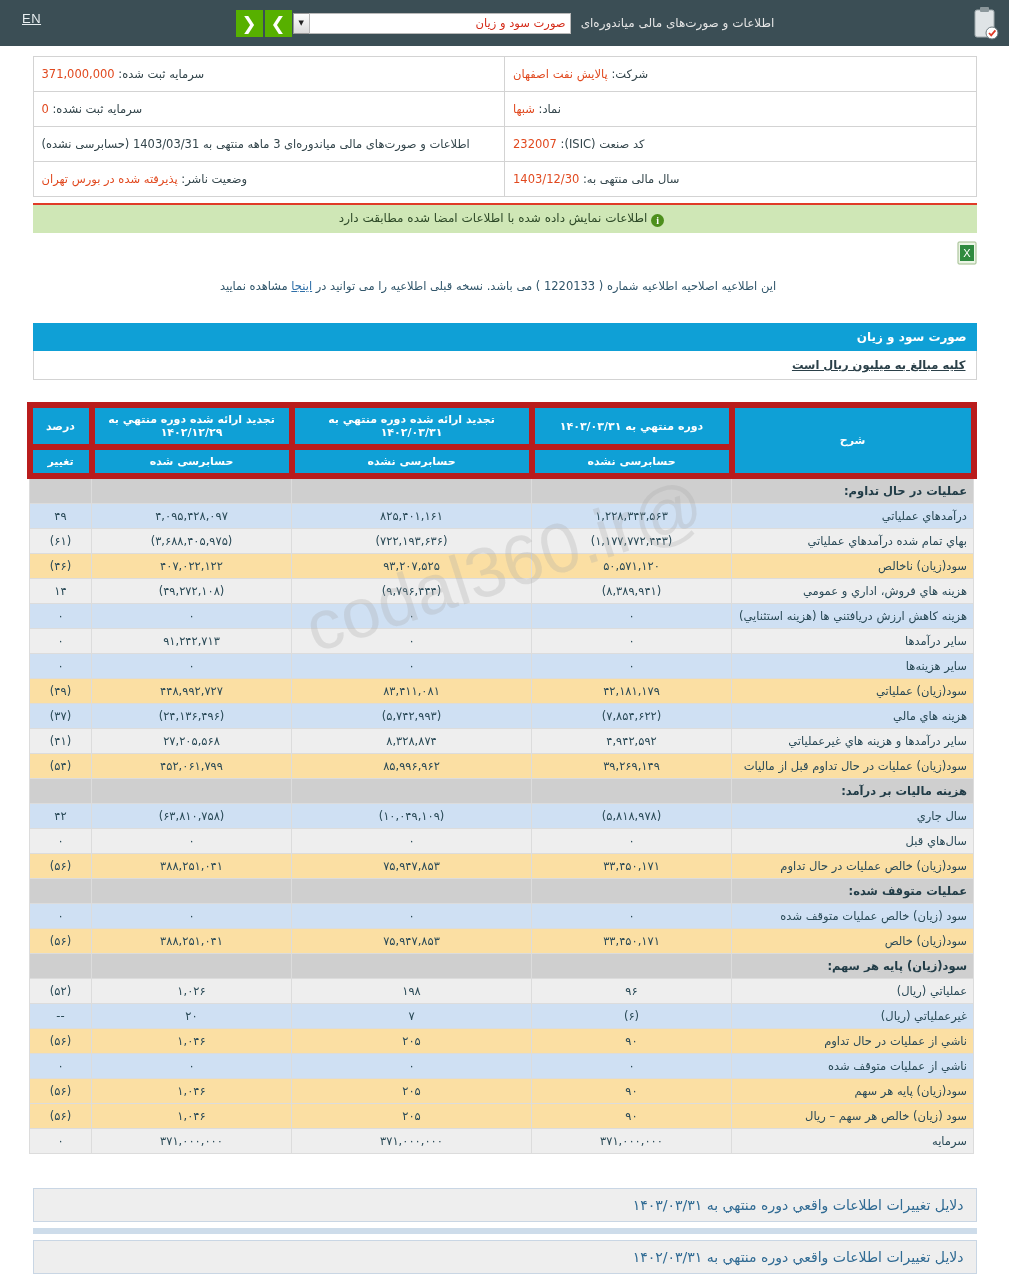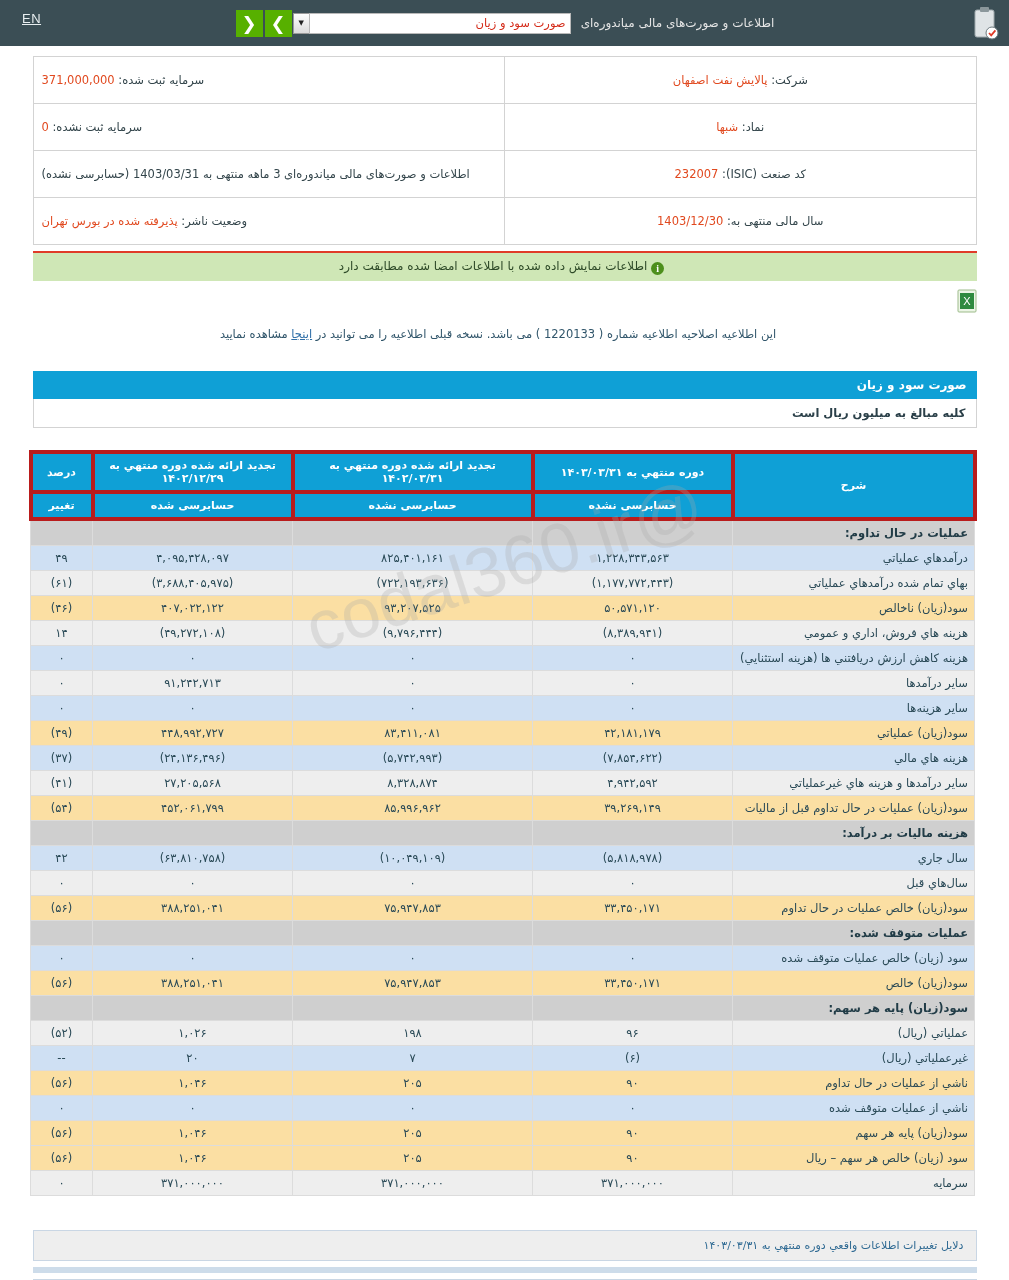--- a/index.html
+++ b/index.html
@@ -91,26 +91,26 @@
 
   
   .info-table {
     width: 944px;
     margin: 10px auto 0 auto;
     border-collapse: collapse;
     font-size: 11.5px;
   }
   .info-table td {
     border: 1px solid #d3d3d3;
-    padding: 16px 8px;
+    padding: 10px 8px;
     height: 24px;
     color: #33454b;
     vertical-align: middle;
   }
-  .info-table td.right-col { width: 50%; text-align: center; margin-top: 30px; }
+  .info-table td.right-col { width: 50%; text-align: left; margin-top: 30px; }
   .info-table td.left-col  { width: 50%; text-align: left; }
   .val { color: #e1491f; }
 
   
   .alert-wrap { width: 944px; margin: 6px auto 0 auto; }
   .alert {
     background: #cfe7b6;
     border-top: 2px solid #e03b28;
     padding: 6px 0;
     text-align: center;
@@ -181,35 +181,36 @@
   }
   .sect-sub {
     border: 1px solid #d3d3d3;
     border-top: none;
     background: #fff;
     font-size: 11.5px;
     font-weight: bold;
     color: #2b4049;
     padding: 7px 10px;
     text-align: right;
+    text-decoration: underline;
   }
 
   
   .fin-wrap { width: 944px; margin: 22px auto 0 auto; position: relative; }
   table.fin {
     width: 100%;
     border-collapse: collapse;
     font-size: 11.5px;
     table-layout: fixed;
   }
   table.fin th {
     background: #0fa0d6;
     color: #ffffff;
     font-weight: bold;
-    border: 4px solid #b91c1c;
+    border: 6px solid #b91c1c;
     padding: 5px 4px;
     font-size: 11px;
     text-align: center;
     vertical-align: middle;
   }
   table.fin th.desc-h { width: 242px; }
   table.fin th.c1 { width: 200px; }
   table.fin th.c2 { width: 240px; }
   table.fin th.c3 { width: 200px; }
   table.fin th.pct { width: 62px; }
@@ -228,21 +229,21 @@
   tr.r-gold td  { background: #fbdfa3; }
   tr.r-head td  { background: #cfcfcf; font-weight: bold; color: #213c47; }
 
   
   .links { width: 944px; margin: 34px auto 0 auto; }
   .link-row {
     background: #eeeeee;
     border: 1px solid #c9d6e4;
     padding: 8px 12px;
     text-align: right;
-    font-size: 11px;
+    font-size: 14px;
     color: #2f6a93;
     margin-bottom: 6px;
   }
   .link-row a { color: #2f6a93; text-decoration: none; }
   .link-sep { height: 6px; background: #cddcea; margin-bottom: 6px; }
 
   
   .watermark {
     position: absolute;
     top: 470px;

